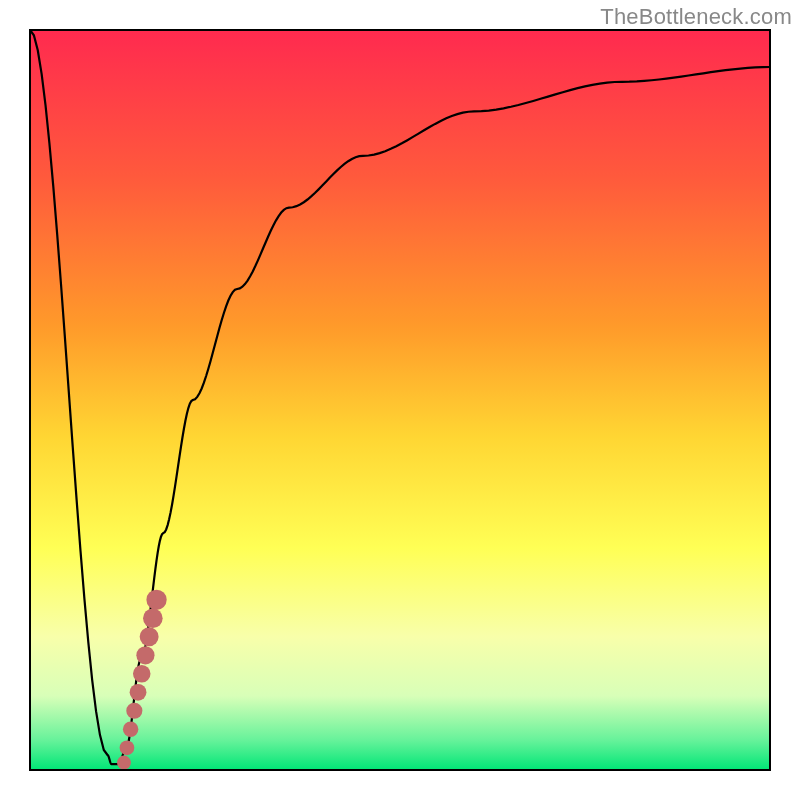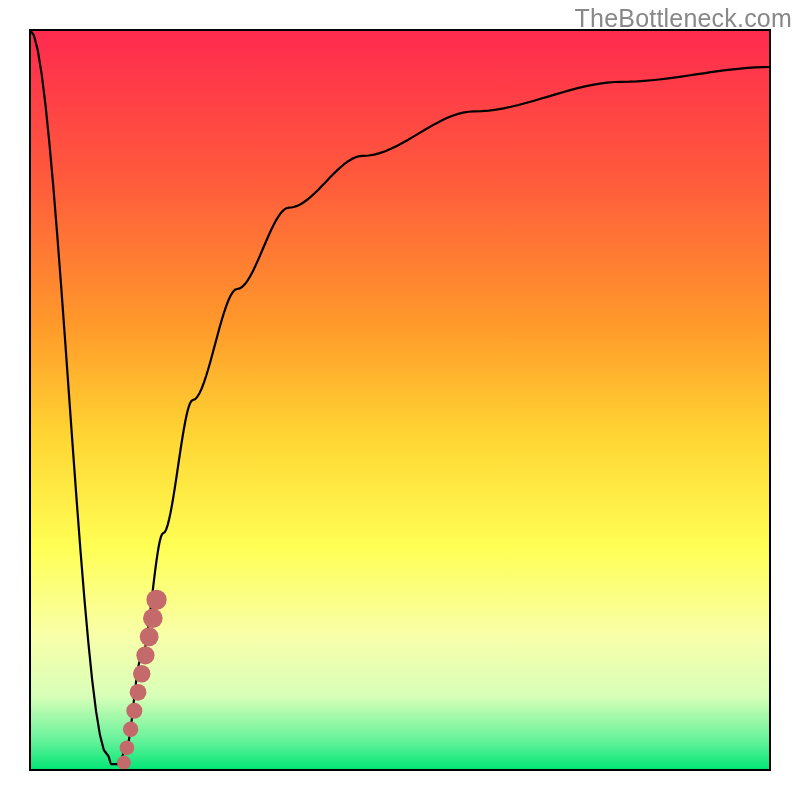--- a/index.html
+++ b/index.html
@@ -1,18 +1,18 @@
 <!DOCTYPE html>
 <html><head>
 <meta charset="utf-8">
 <style>
   * { margin: 0; padding: 0; box-sizing: border-box; }
   body { width: 800px; height: 800px; overflow: hidden; font-family: Arial, sans-serif; }
   .chart-container { width: 800px; height: 800px; position: relative; display: block; }
-  .watermark { position: absolute; top: 4px; right: 8px; font-size: 25px; color: #888888; font-weight: normal; z-index: 10; letter-spacing: 0.2px; }
+  .watermark { position: absolute; top: 4px; right: 8px; font-size: 22px; color: #888888; font-weight: normal; z-index: 10; letter-spacing: 0.2px; }
   svg { display: block; }
 </style>
 </head>
 <body>
 
 <div class="chart-container">
   <div class="watermark">TheBottleneck.com</div>
   <svg id="chart-svg" width="800" height="800" viewBox="0 0 800 800">
     <defs>
       <linearGradient id="bg-grad" x1="0" y1="0" x2="0" y2="1">

